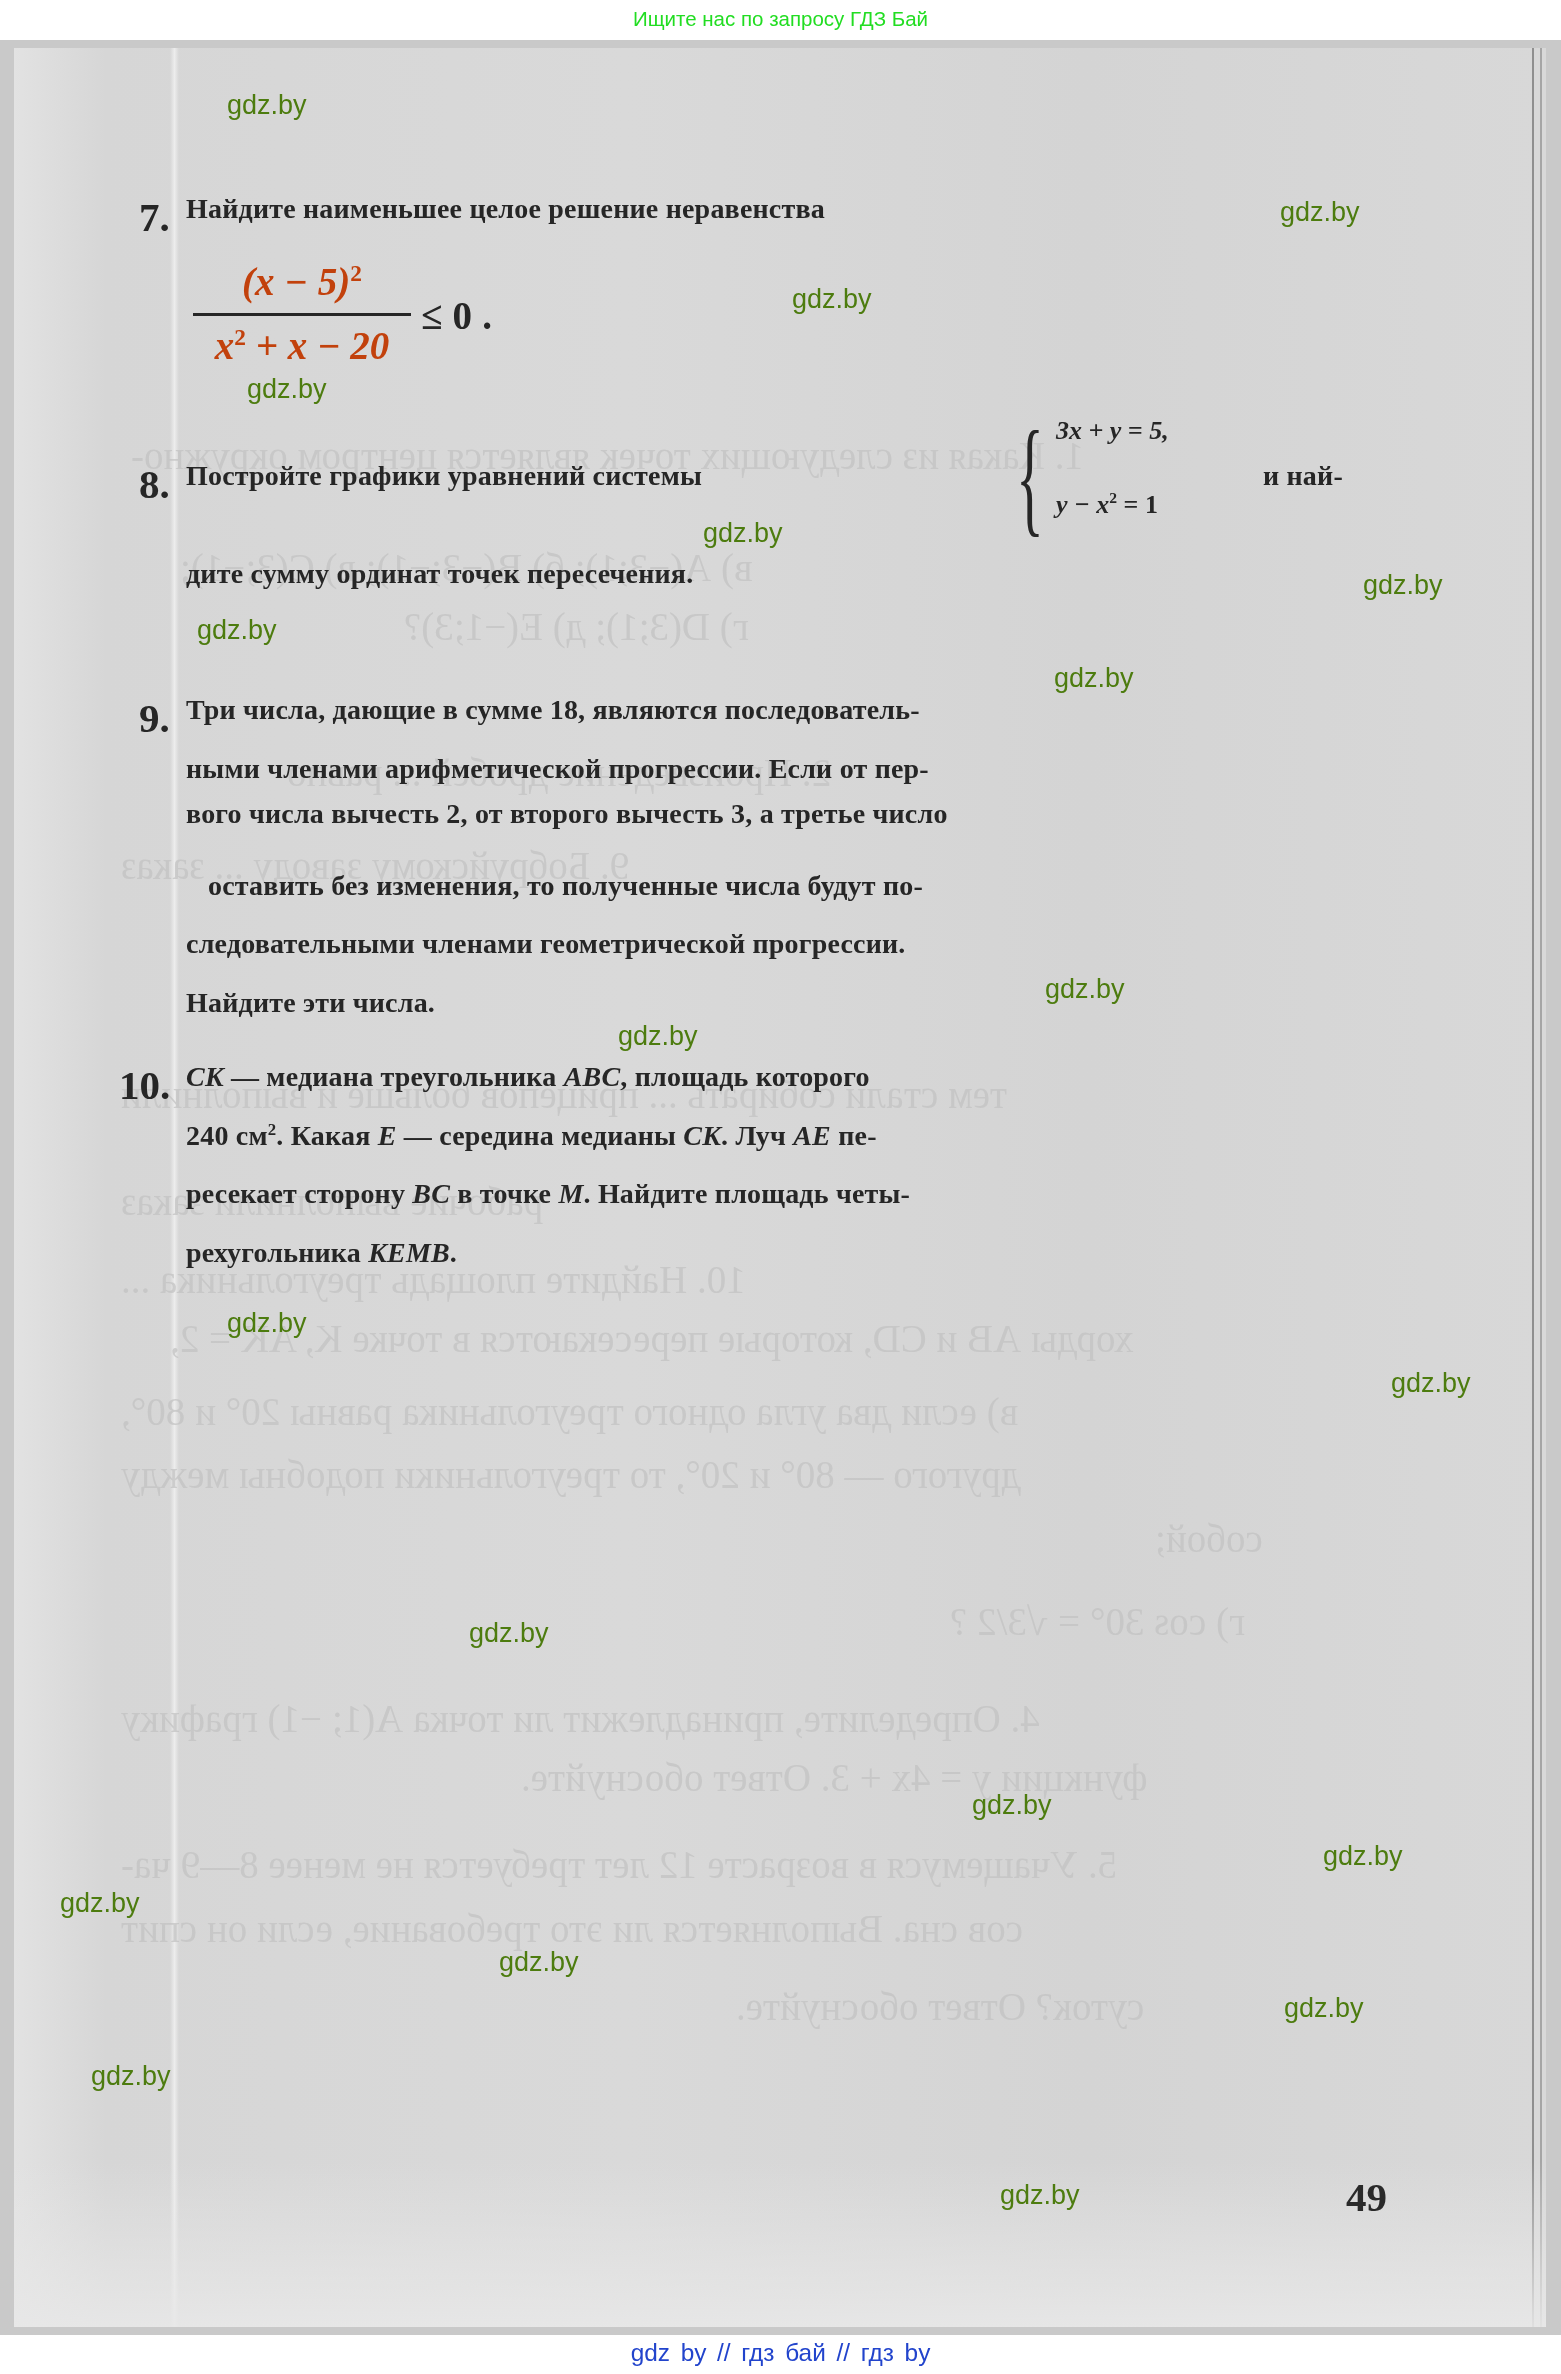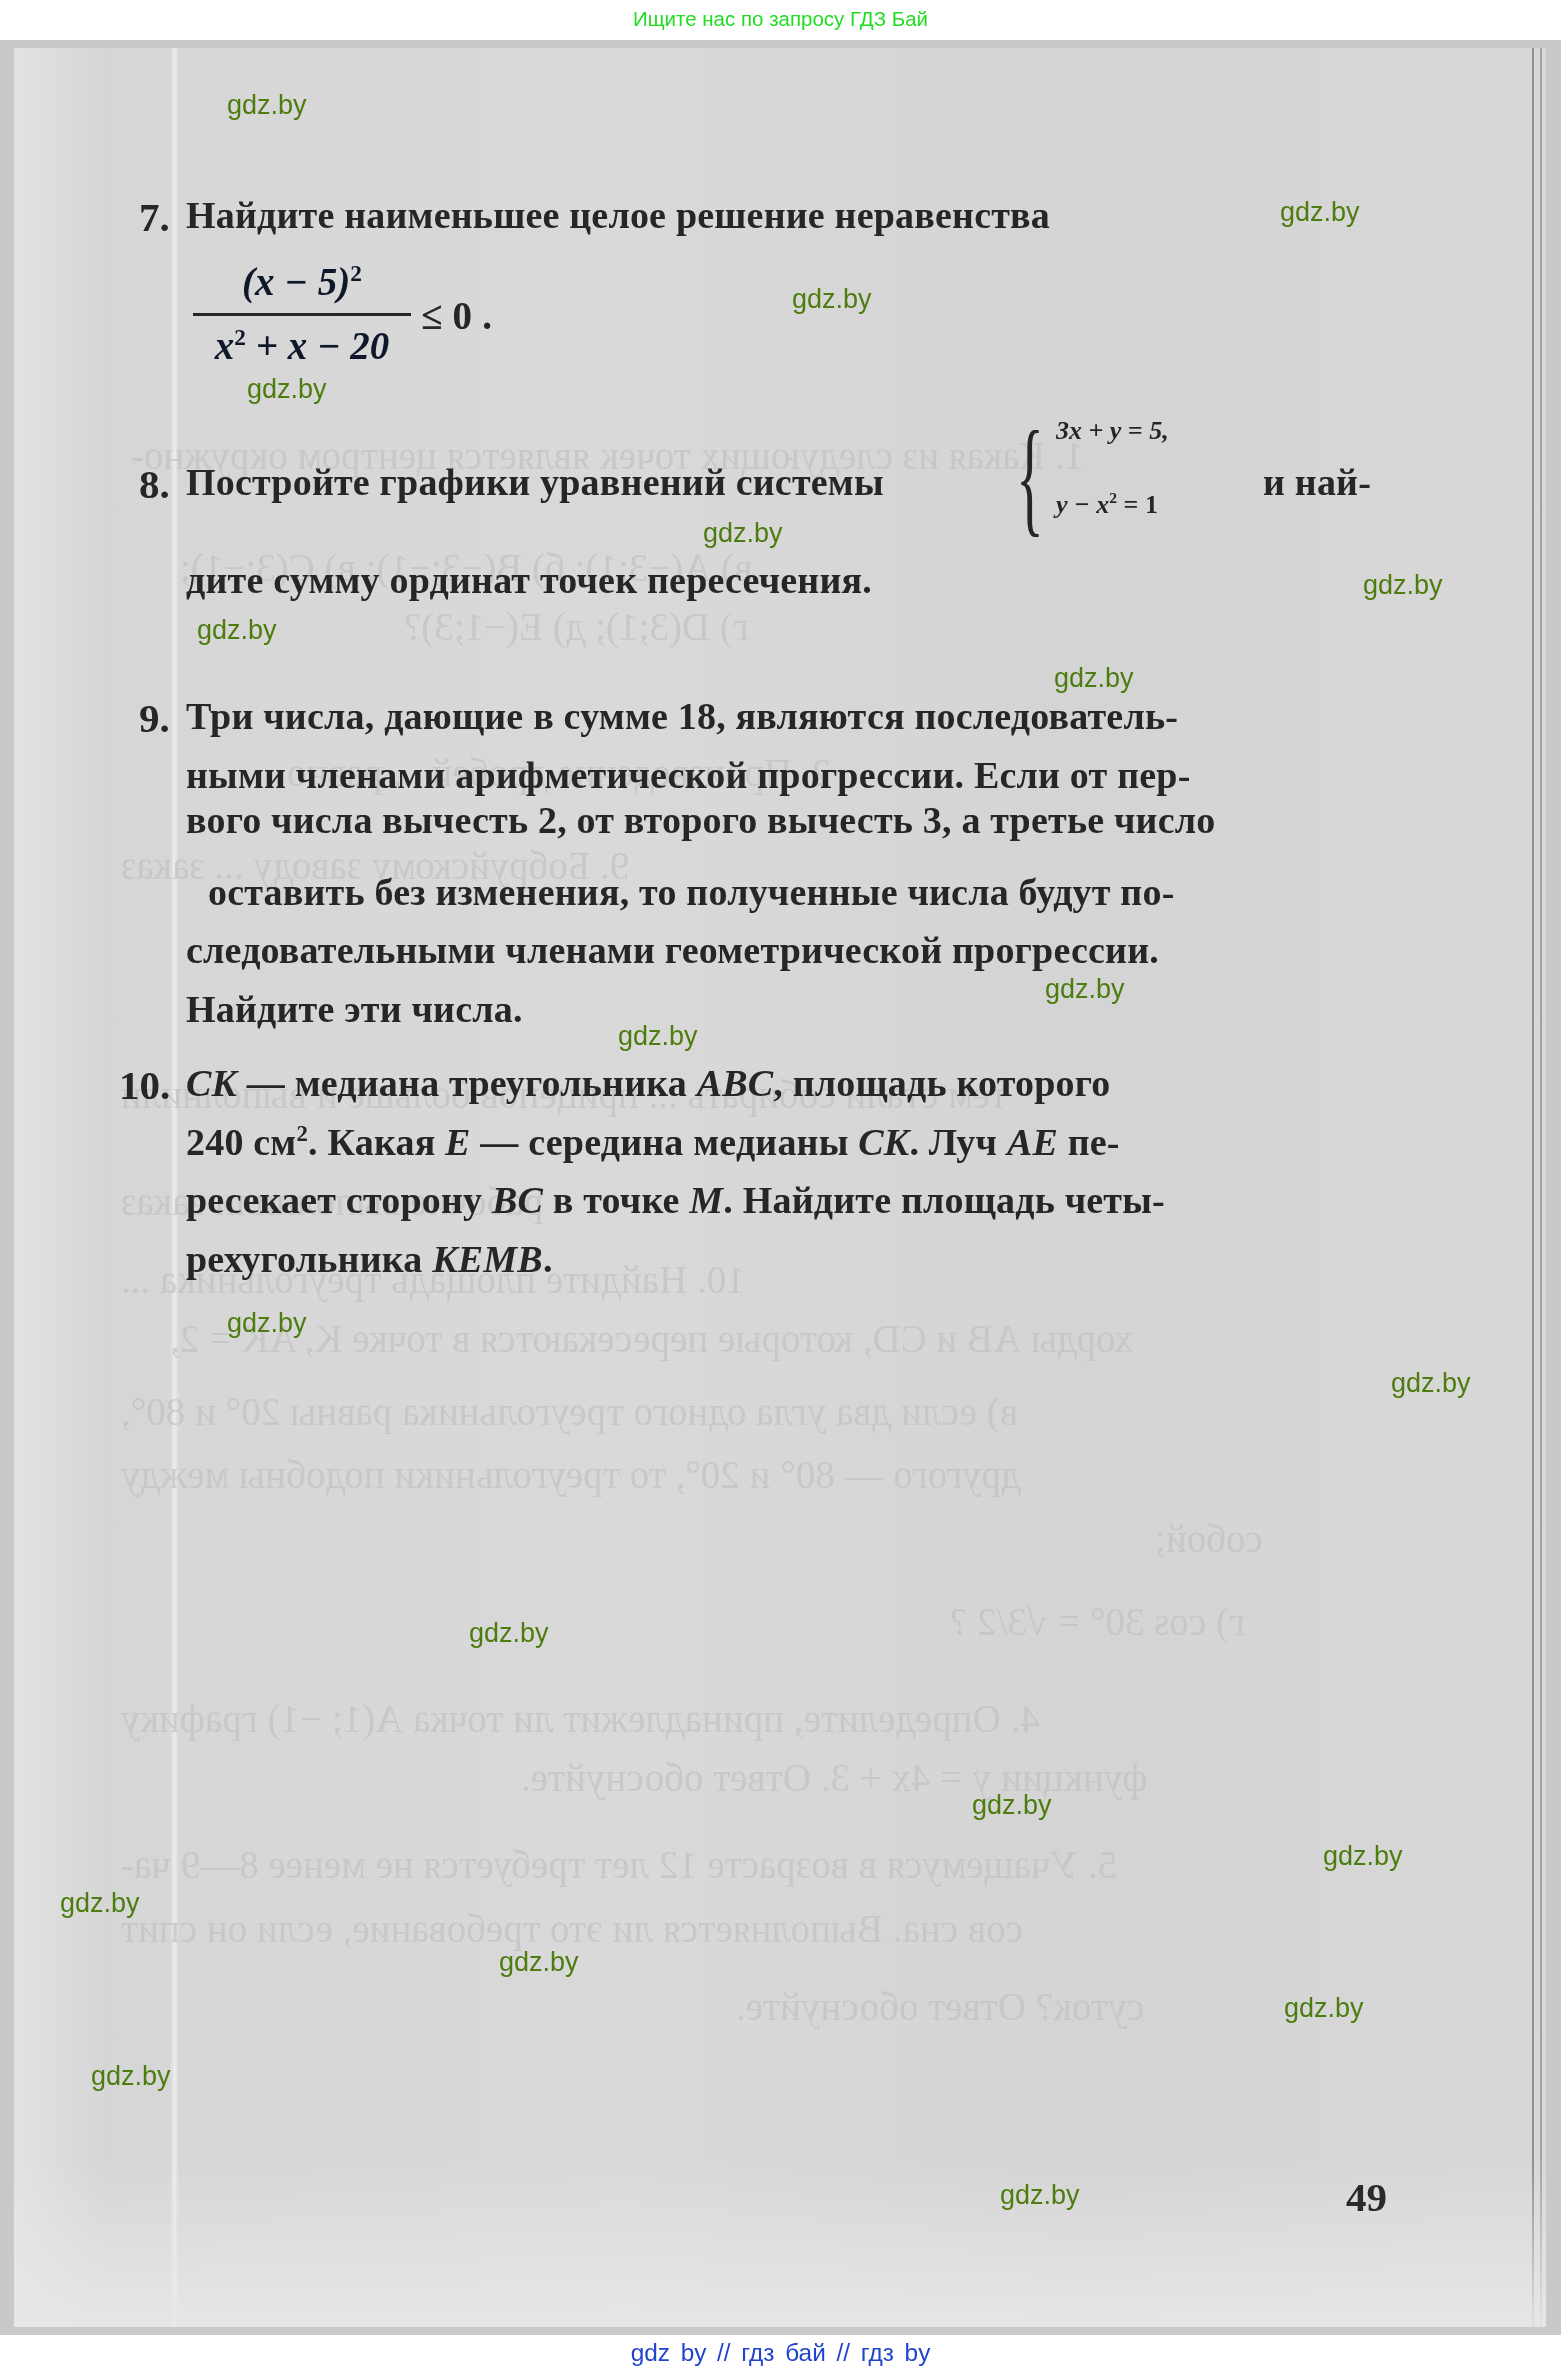--- a/index.html
+++ b/index.html
@@ -32,27 +32,27 @@
   .bottom-light {
     position:absolute; left:0; bottom:0; width:100%; height:166px;
     background:linear-gradient(180deg,rgba(230,230,230,0),rgba(232,232,232,0.9));
   }
   .ghost {
     position:absolute; color:#c3c3c3; font-size:39px; white-space:nowrap;
     transform:scaleX(-1); opacity:0.75;
   }
   .line {
     position:absolute; white-space:nowrap; color:#262626;
-    font-size:38px; font-weight:bold; letter-spacing:0.2px;
+    font-size:28px; font-weight:bold; letter-spacing:0.2px;
   }
   .line i { font-style:italic; }
   .num { position:absolute; font-size:41px; font-weight:bold; color:#262626; }
   .frac {
     position:absolute; left:193px; top:256px; width:218px; text-align:center;
-    color:#0f172a; font-size:39px; font-weight:bold;
+    color:#c2410c; font-size:39px; font-weight:bold;
   }
   .frac .top { height:51px; line-height:51px; }
   .frac .bar { height:2.9px; background:#262626; margin:5.9px 0 3.9px 0; }
   .frac .bot { height:51px; line-height:51px; }
   .sys {
     position:absolute; left:1016px; top:414px; width:234px; height:141px;
     color:#262626; font-weight:bold;
   }
   .brace {
     position:absolute; left:0; top:-5.9px; font-size:129px; line-height:137px;

